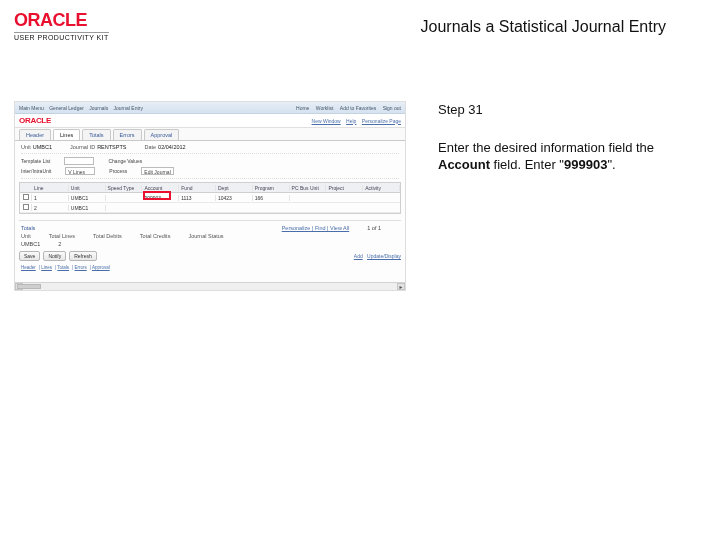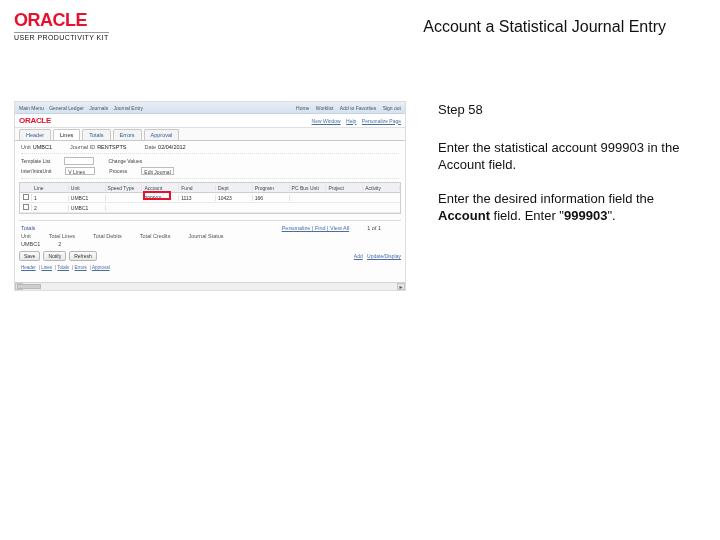--- a/index.html
+++ b/index.html
@@ -248,21 +248,21 @@
   .instructions .bold { font-weight: bold; }
 </style>
 </head>
 <body>
 
 <div class="header">
   <div class="logo-block">
     <div class="oracle-logo">ORACLE</div>
     <div class="upk-text">USER PRODUCTIVITY KIT</div>
   </div>
-  <div class="title">Account a Statistical Journal Entry</div>
+  <div class="title">Journals a Statistical Journal Entry</div>
 </div>
 
 <div class="content">
 
   <div class="screenshot">
     <div class="app-topbar">
       <div class="crumbs">
         <span>Main Menu</span>
         <span>General Ledger</span>
         <span>Journals</span>
@@ -391,20 +391,19 @@
     </div>
 
     <div class="hscroll">
       <div class="arrow" style="left:0">◄</div>
       <div class="thumb"></div>
       <div class="arrow right">►</div>
     </div>
   </div>
 
   <div class="instructions">
-    <p class="step">Step 58</p>
-    <p>Enter the statistical account 999903 in the Account field.</p>
+    <p class="step">Step 31</p>
     <p>
       <span>Enter the desired information field the </span><span class="bold">Account</span><span> field. Enter "</span><span class="bold">999903</span><span>".</span>
     </p>
   </div>
 
 </div>
 
 </body></html>

